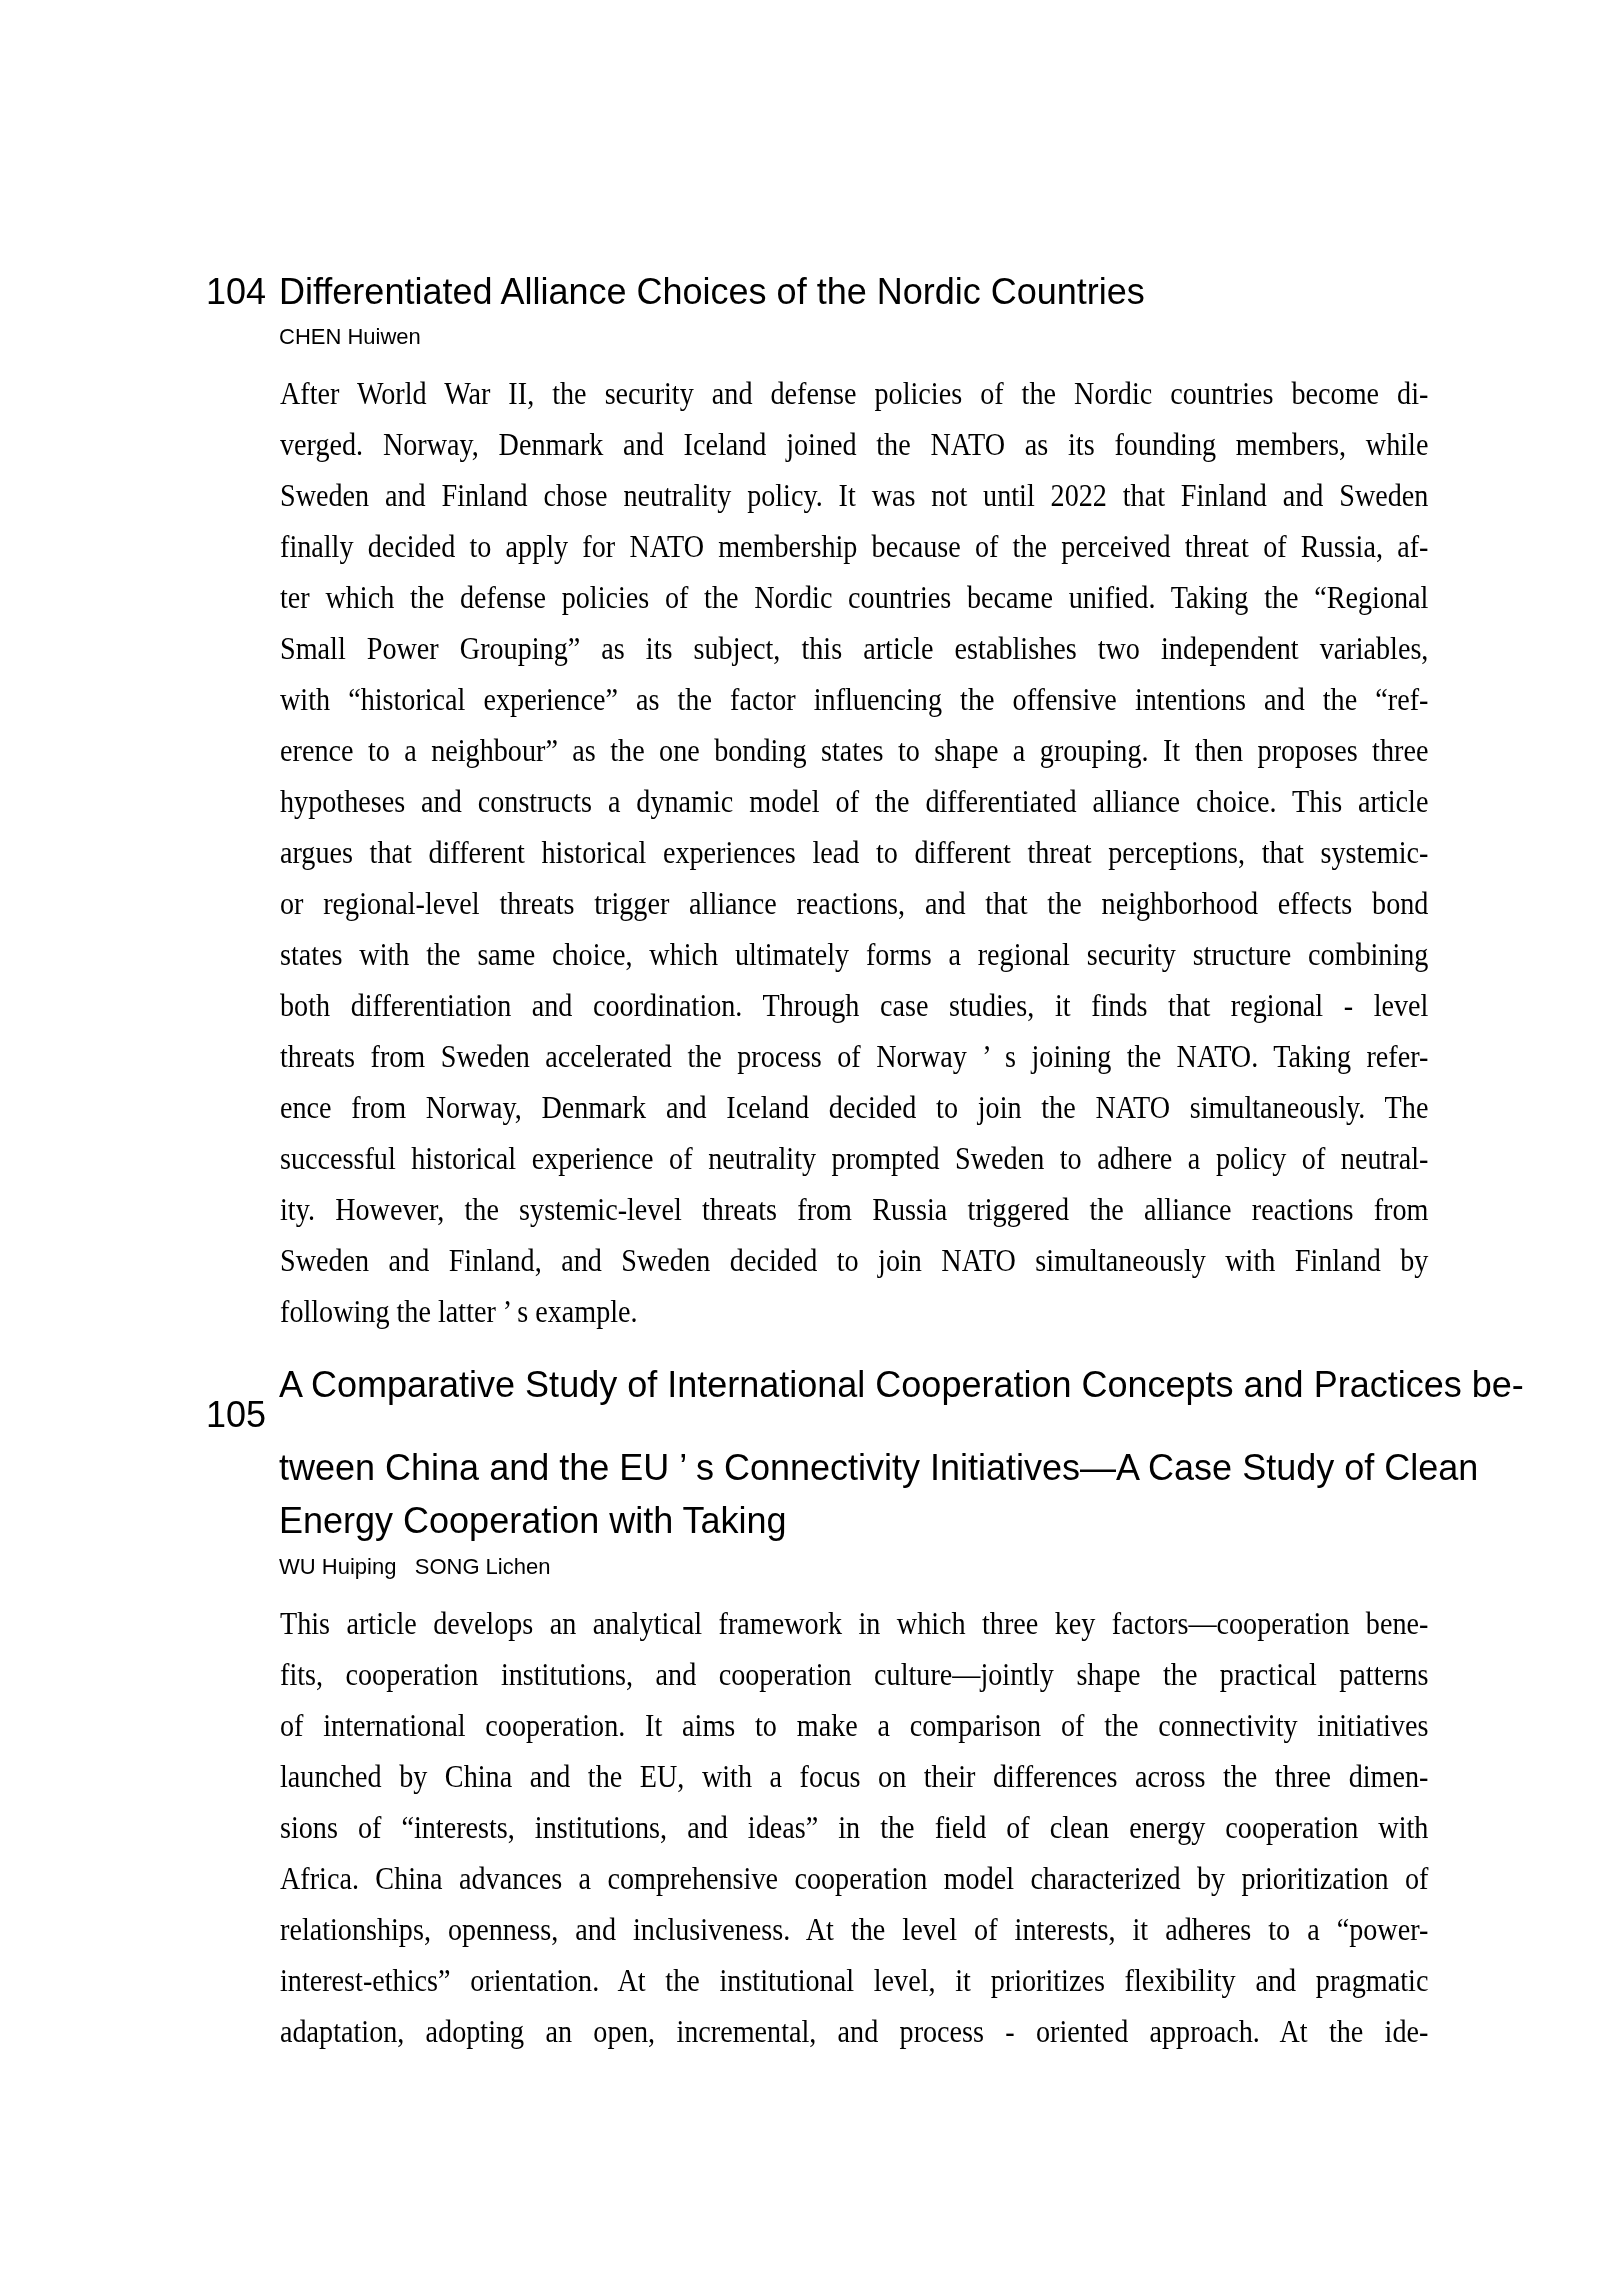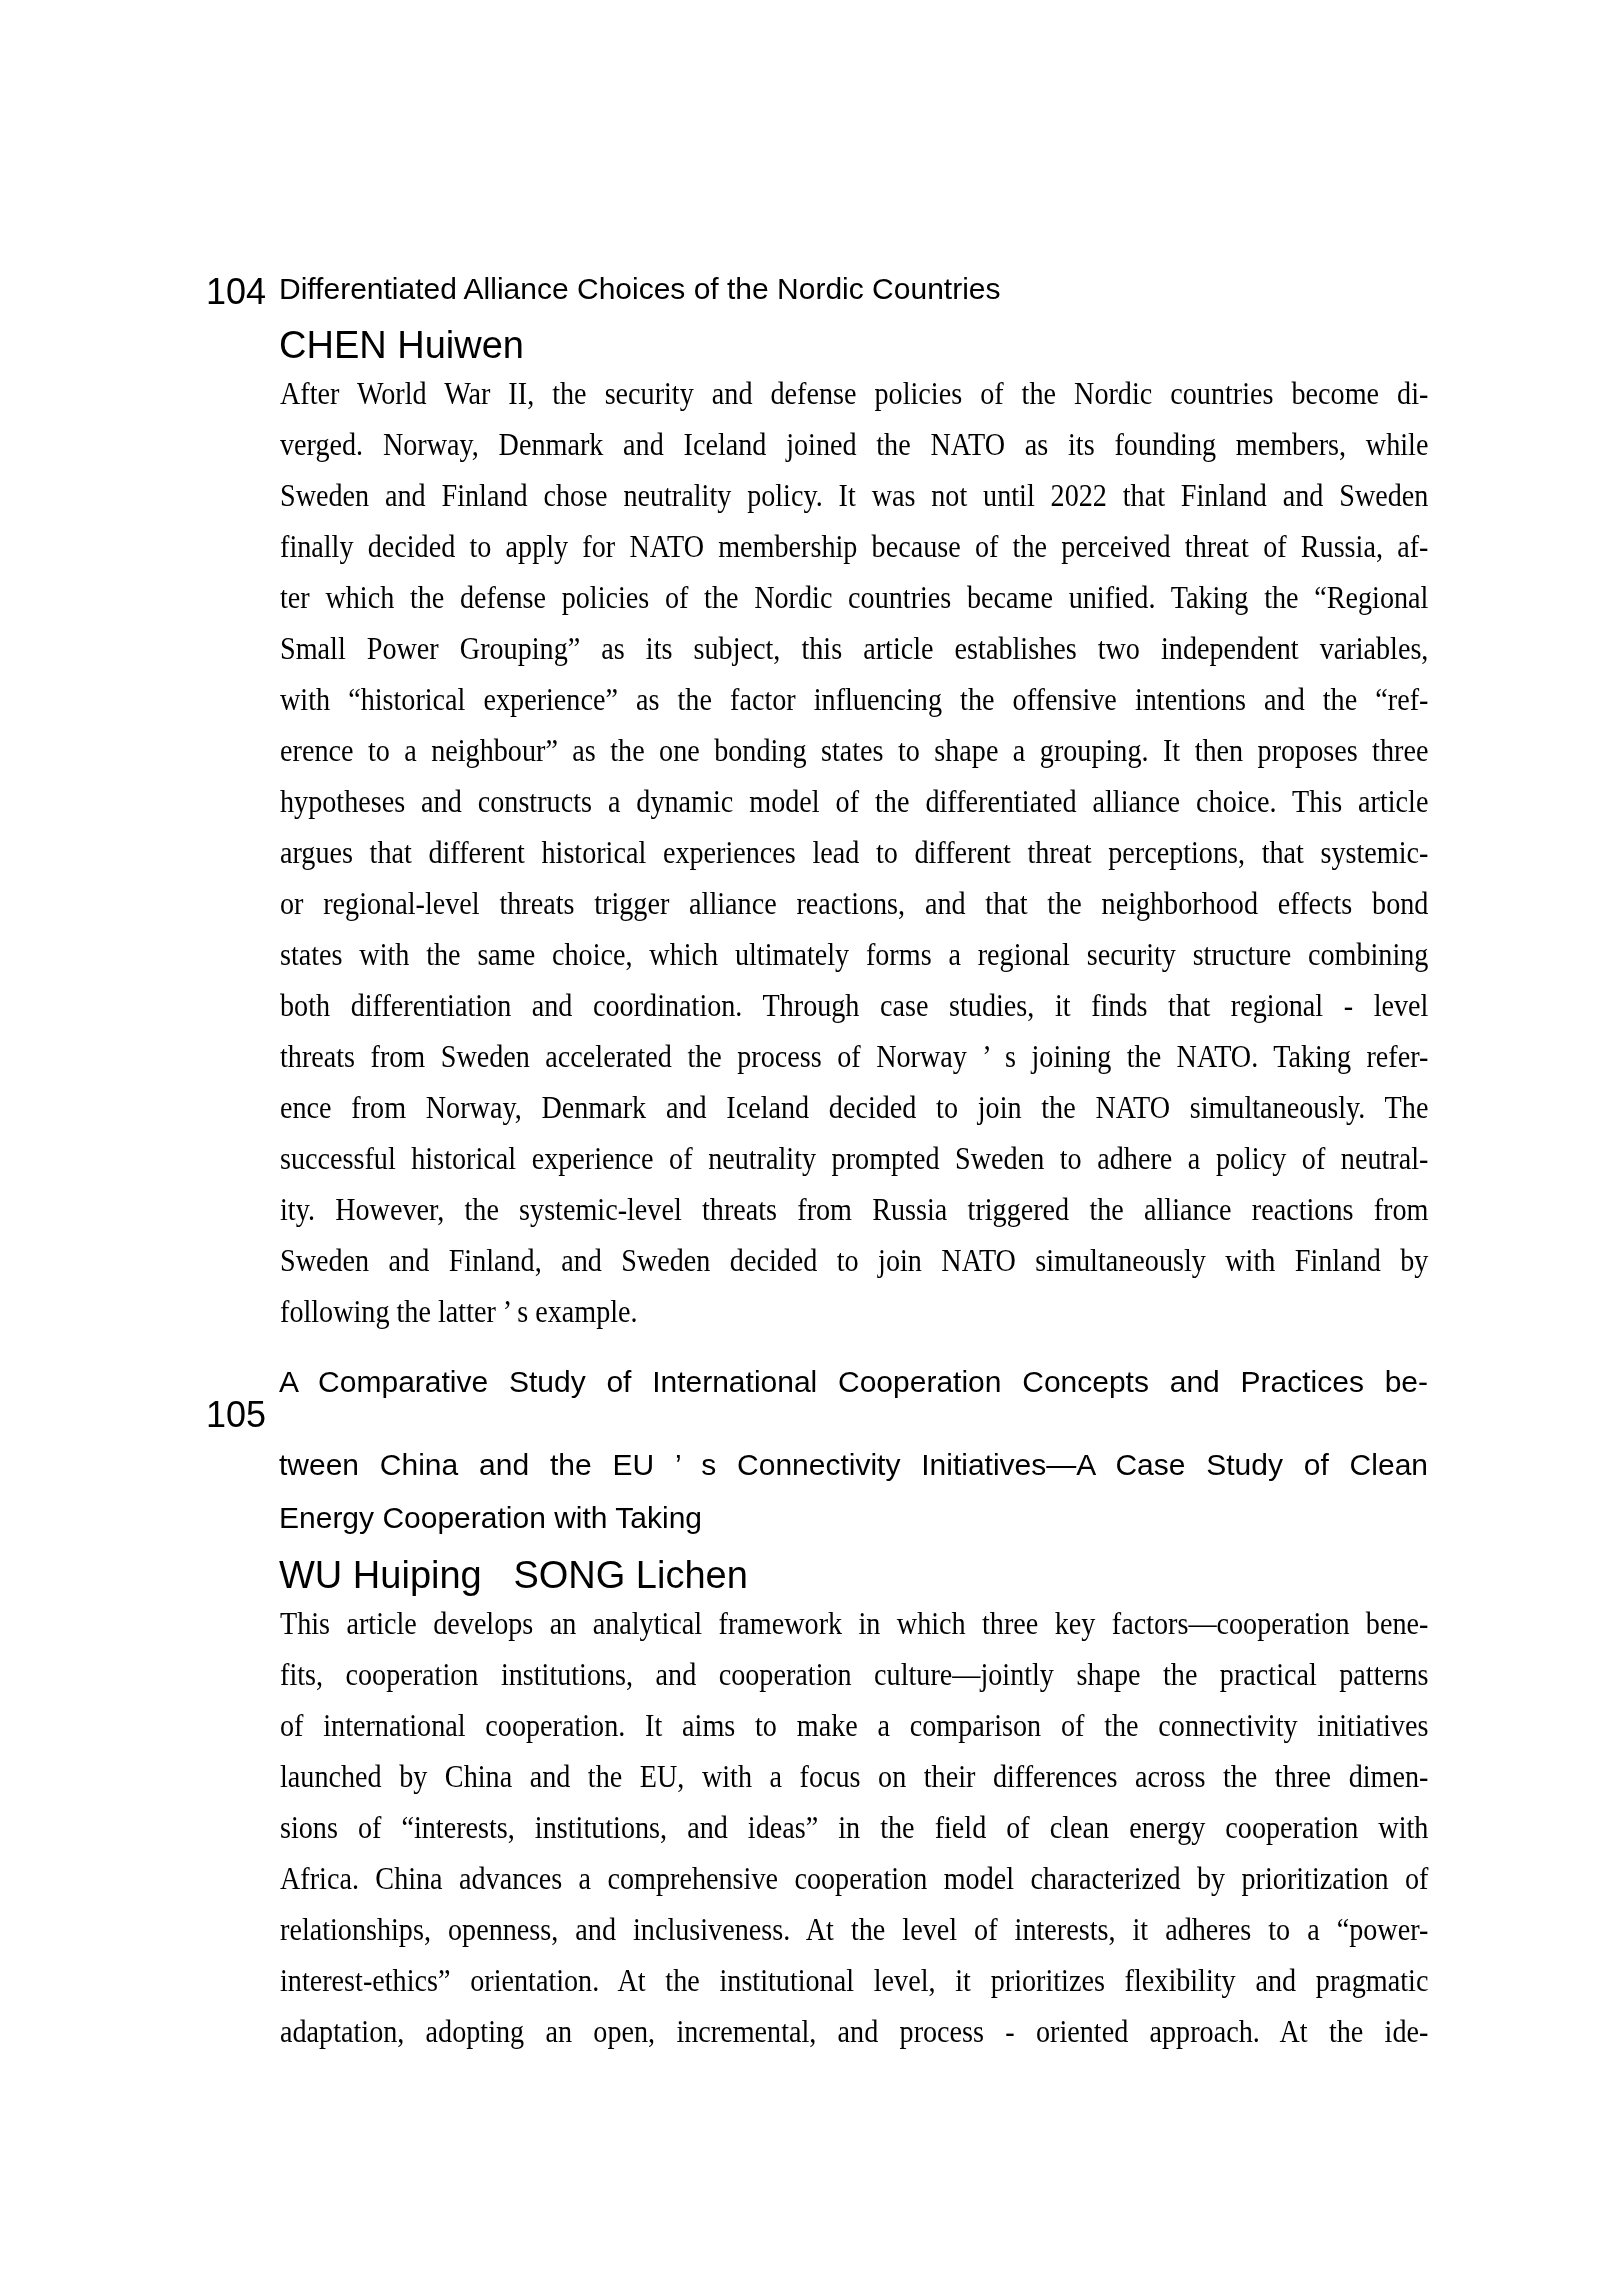--- a/index.html
+++ b/index.html
@@ -1,20 +1,20 @@
 <!DOCTYPE html>
 <html style="font-size:8px"><head>
 <meta charset="utf-8">
 <style>
   html, body { margin:0; padding:0; background:#ffffff; }
   body { width:1623px; height:2295px; position:relative; overflow:hidden; color:#000; }
   .num { position:absolute; left:206px; font-family:"Liberation Sans", sans-serif; font-size:36px; line-height:1; }
-  .tline { position:absolute; left:279px; width:1149px; font-family:"Liberation Sans", sans-serif; font-size:30px; line-height:1; white-space:nowrap; text-align:justify; text-align-last:justify; }
+  .tline { position:absolute; left:279px; width:1149px; font-family:"Liberation Sans", sans-serif; font-size:36px; line-height:1; white-space:nowrap; text-align:justify; text-align-last:justify; }
   .tline.last { text-align-last:left; }
-  .author { position:absolute; left:279px; font-family:"Liberation Sans", sans-serif; font-size:38px; line-height:1; white-space:pre; }
+  .author { position:absolute; left:279px; font-family:"Liberation Sans", sans-serif; font-size:22px; line-height:1; white-space:pre; }
   .bline { position:absolute; left:280px; width:1305px; transform:scaleX(0.88); transform-origin:0 0; font-family:"Liberation Serif", serif; font-size:32px; line-height:1; white-space:nowrap; text-align:justify; text-align-last:justify; }
   .bline.last { text-align-last:left; }
 </style>
 </head>
 <body>
 
 <div>
   <div class="num" style="top:274px">104</div>
   <div class="tline last" style="top:274px">Differentiated Alliance Choices of the Nordic Countries</div>
   <div class="author" style="top:326px">CHEN Huiwen</div>

